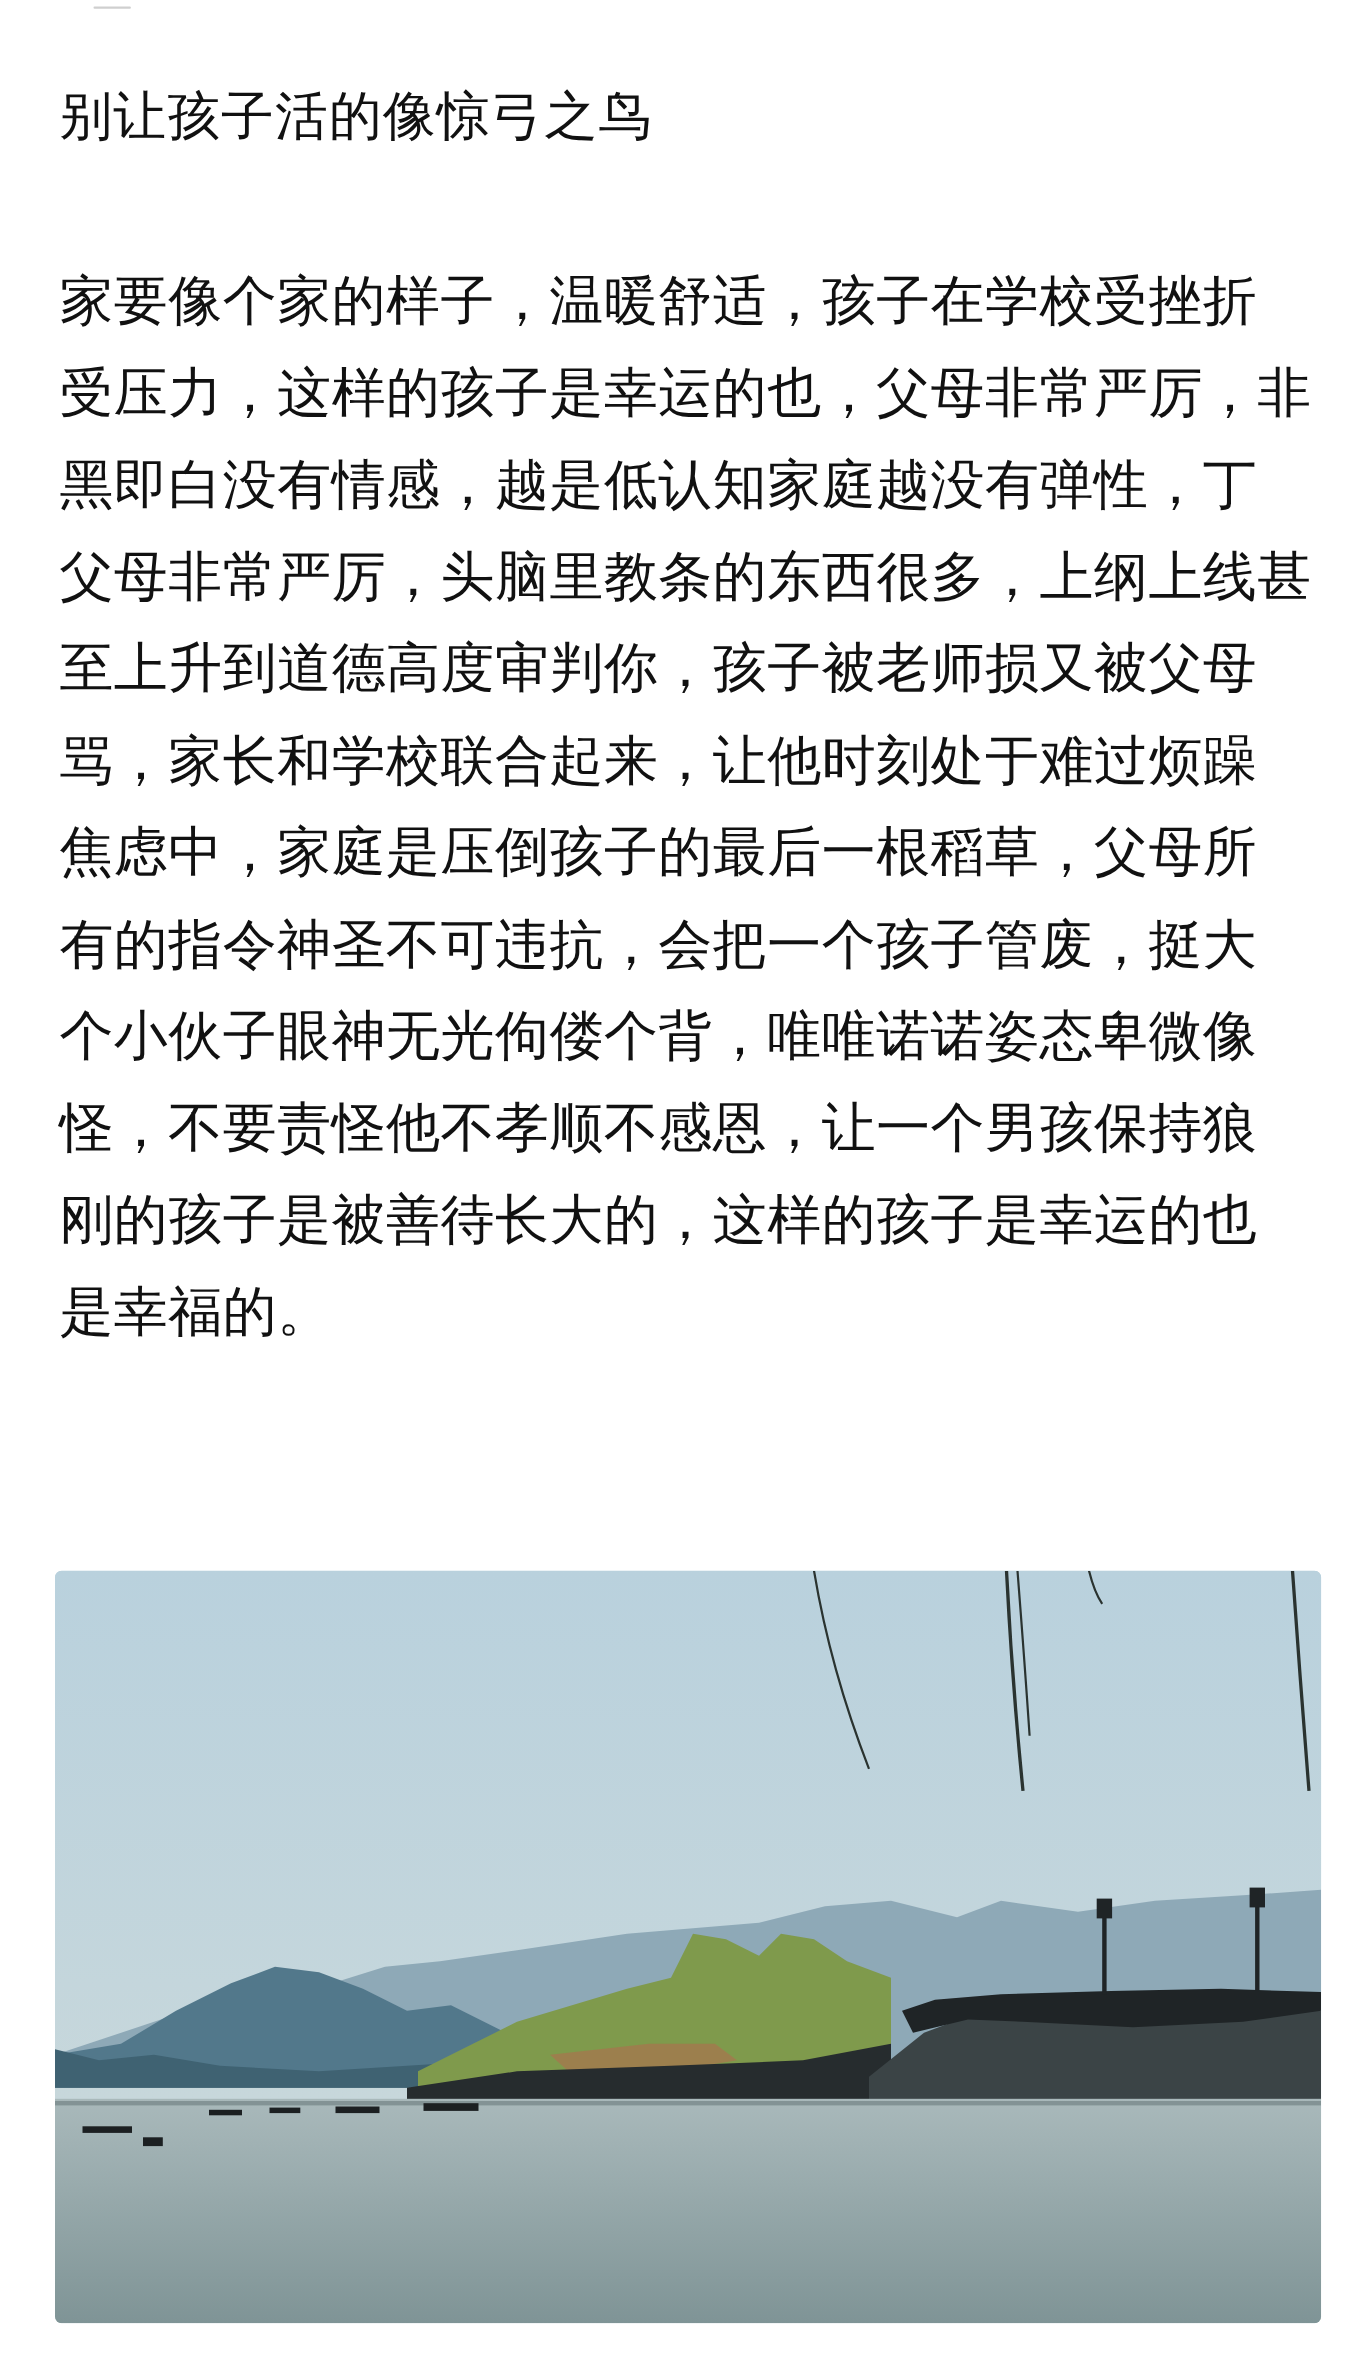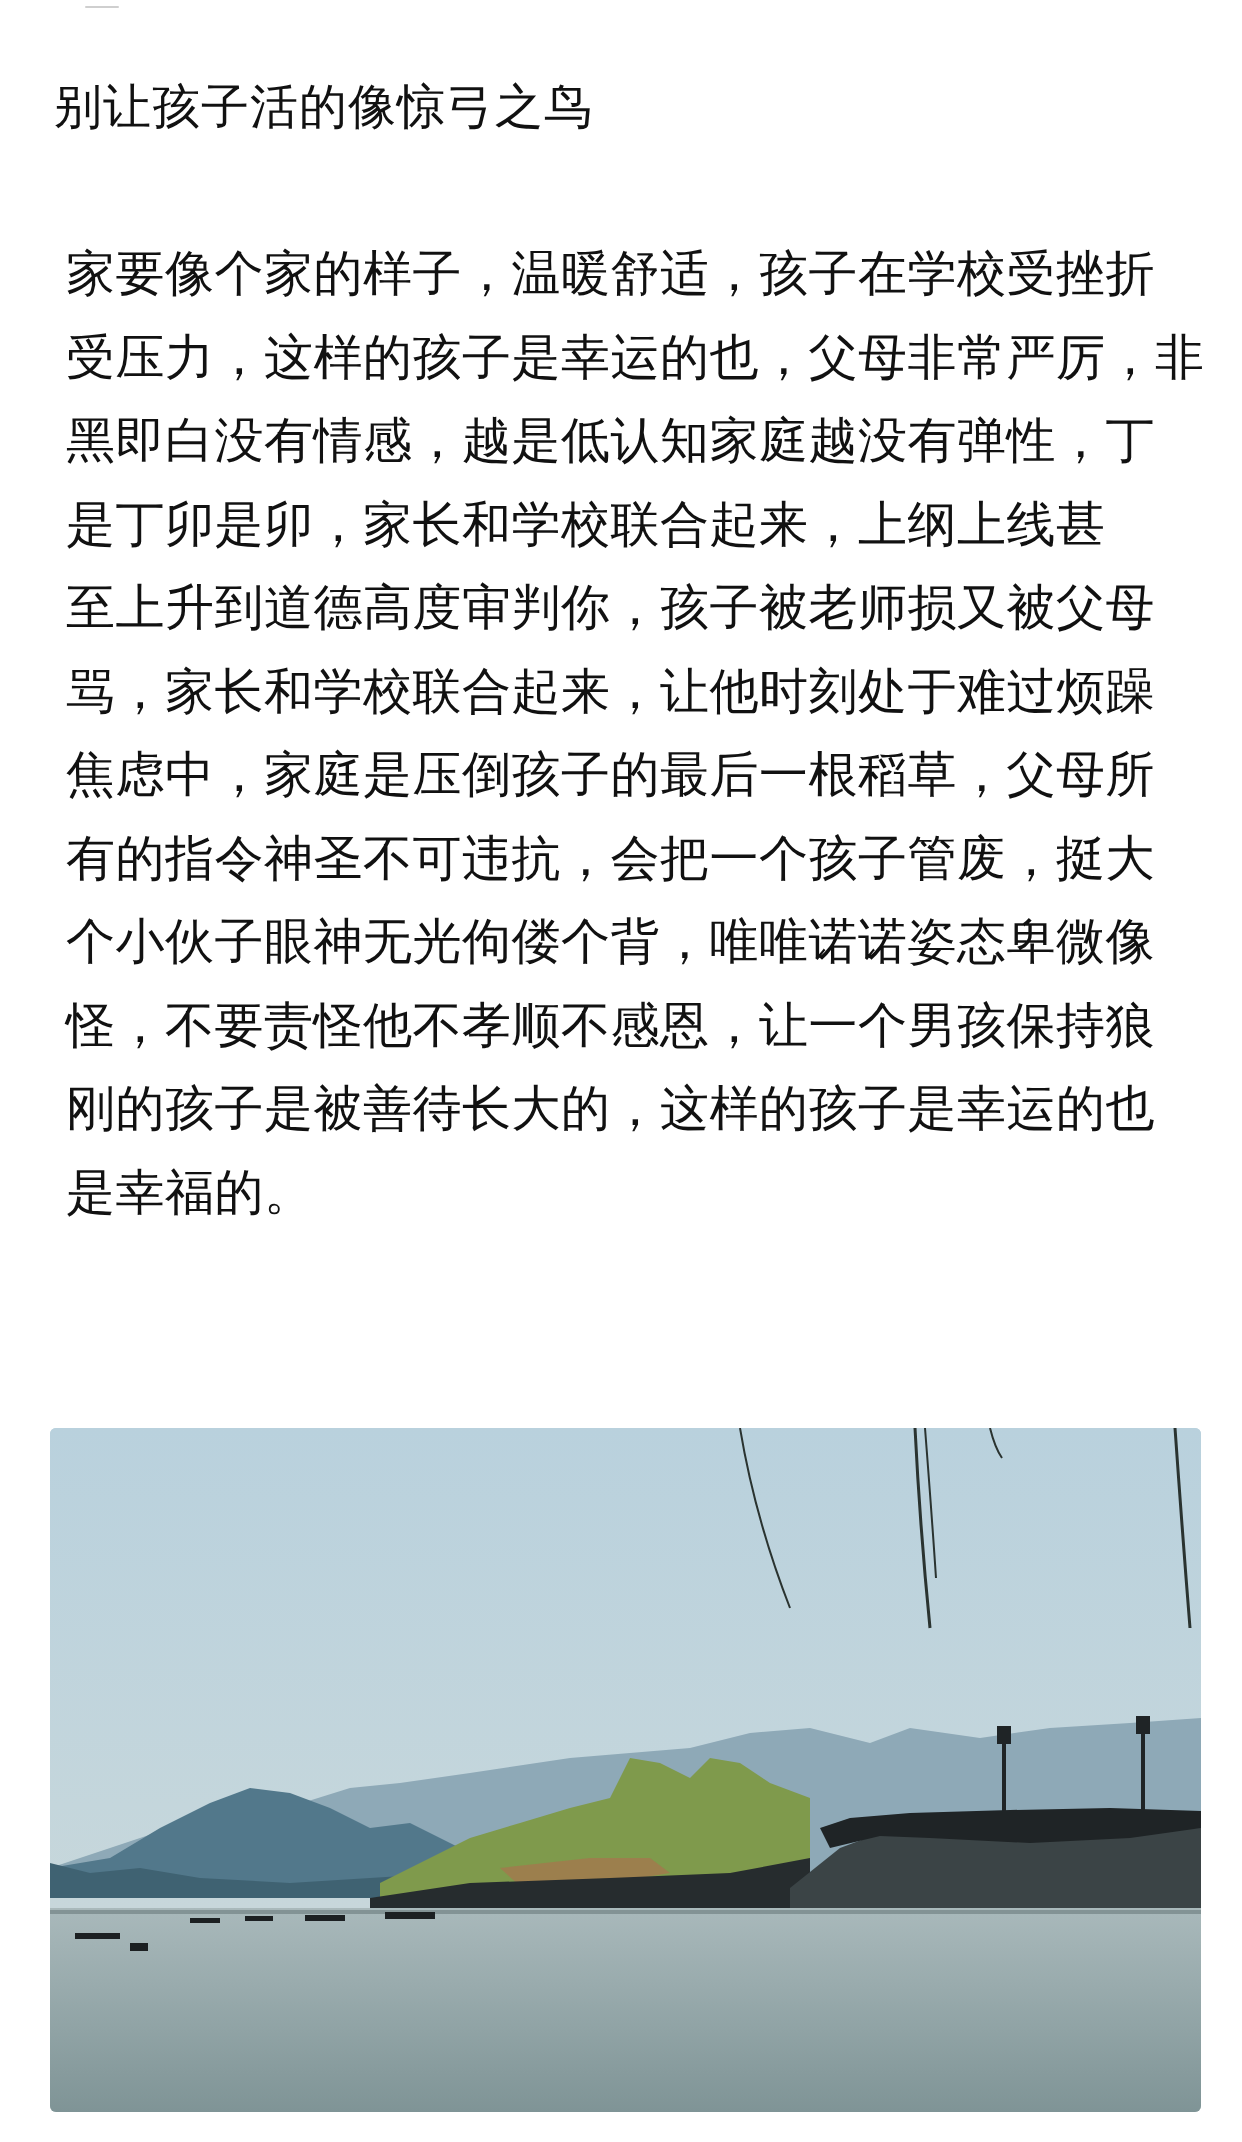--- a/index.html
+++ b/index.html
@@ -1,37 +1,37 @@
 <!DOCTYPE html>
 <html><head>
   <meta charset="utf-8">
   <style>
     html, body { margin: 0; padding: 0; background: #ffffff; }
     body { width: 1242px; height: 2142px; position: relative; overflow: hidden;
            font-family: "DejaVu Sans", "Liberation Sans", sans-serif; color: #111111; }
     .top-mark { position: absolute; left: 85px; top: 6px; width: 34px; height: 2px; background: #cfcfcf; border-radius: 1px; }
     .title { position: absolute; left: 54px; top: 78px; font-size: 48px; line-height: 64px; letter-spacing: 1px; white-space: nowrap; font-family: Liberation Mono, monospace; }
     .body-text { position: absolute; left: 54px; top: 232px; width: 1150px; }
-    .line { font-size: 49px; line-height: 83.5px; height: 83.5px; white-space: nowrap; letter-spacing: 0.5px; margin-left: 12px; }
+    .line { font-size: 49px; line-height: 83.5px; height: 83.5px; white-space: nowrap; letter-spacing: 0.5px; }
     .photo { position: absolute; left: 50px; top: 1428px; width: 1151px; height: 684px; border-radius: 6px; overflow: hidden;
              background: linear-gradient(180deg, #b8d0dc 0%, #bcd2dc 40%, #c8d8dc 70%, #ccd9da 100%); }
     .photo svg { display: block; }
   </style>
 </head>
 <body>
 
 <div class="top-mark"></div>
 
 <div class="title">别让孩子活的像惊弓之鸟</div>
 
 <div class="body-text">
   <div class="line">家要像个家的样子，温暖舒适，孩子在学校受挫折</div>
   <div class="line">受压力，这样的孩子是幸运的也，父母非常严厉，非</div>
   <div class="line">黑即白没有情感，越是低认知家庭越没有弹性，丁</div>
-  <div class="line">是丁卯是卯，家长和学校联合起来，上纲上线甚</div>
+  <div class="line">父母非常严厉，头脑里教条的东西很多，上纲上线甚</div>
   <div class="line">至上升到道德高度审判你，孩子被老师损又被父母</div>
   <div class="line">骂，家长和学校联合起来，让他时刻处于难过烦躁</div>
   <div class="line">焦虑中，家庭是压倒孩子的最后一根稻草，父母所</div>
   <div class="line">有的指令神圣不可违抗，会把一个孩子管废，挺大</div>
   <div class="line">个小伙子眼神无光佝偻个背，唯唯诺诺姿态卑微像</div>
   <div class="line">怪，不要责怪他不孝顺不感恩，让一个男孩保持狼</div>
   <div class="line">刚的孩子是被善待长大的，这样的孩子是幸运的也</div>
   <div class="line">是幸福的。</div>
 </div>
 

